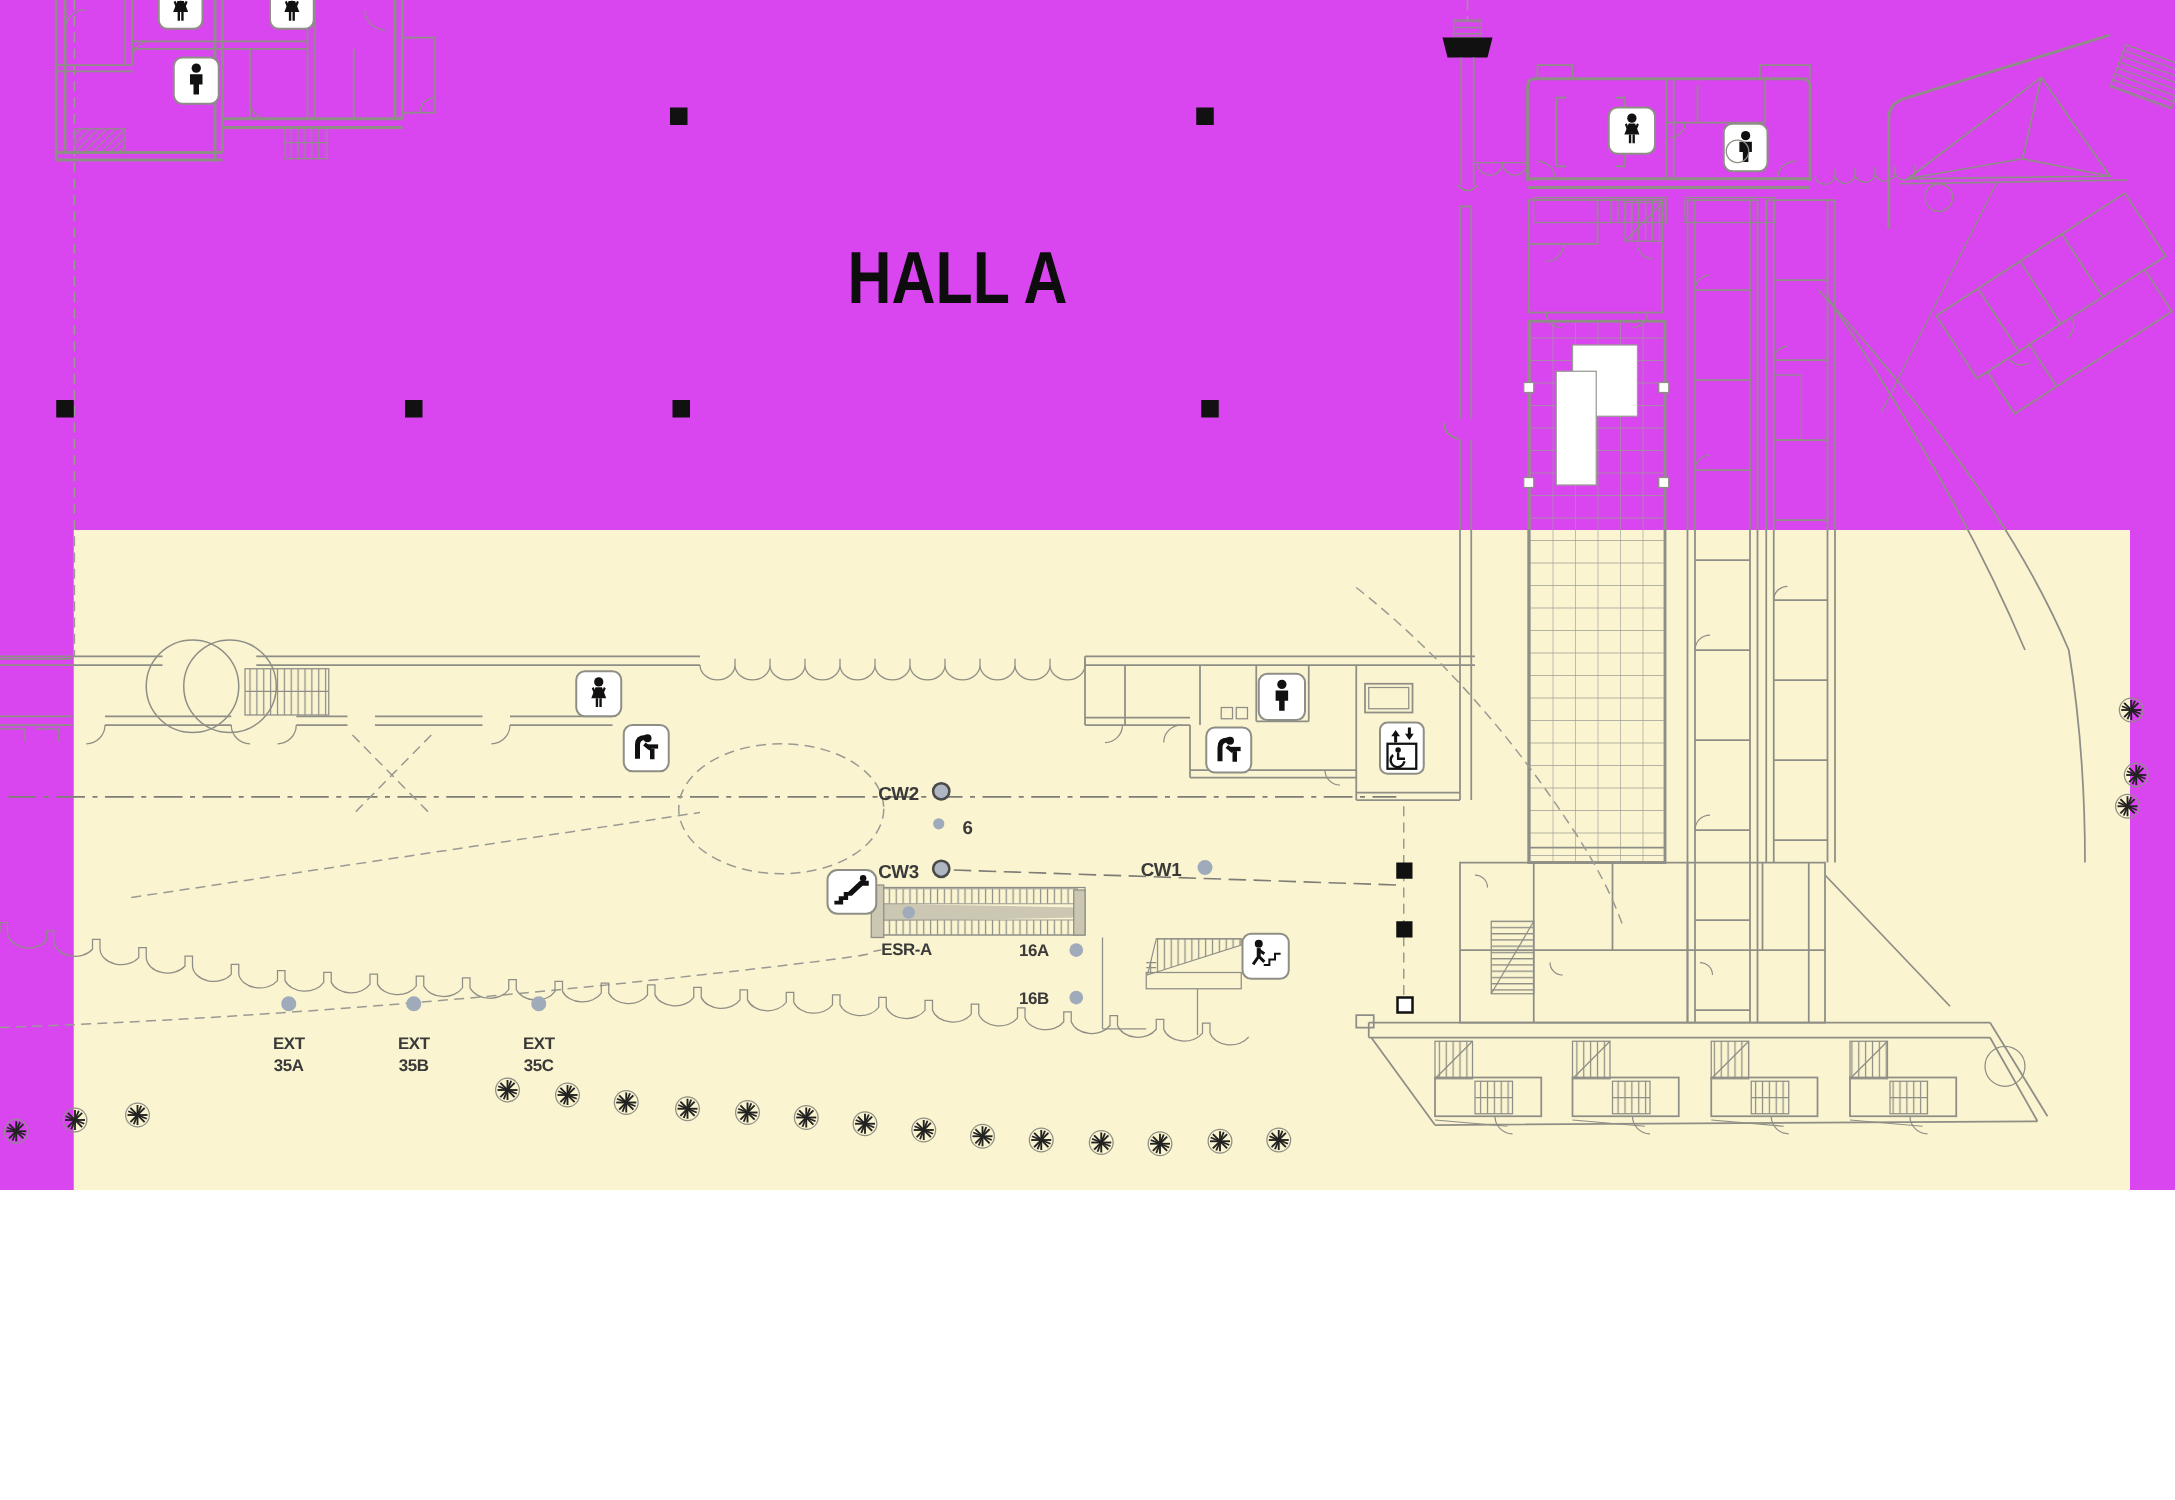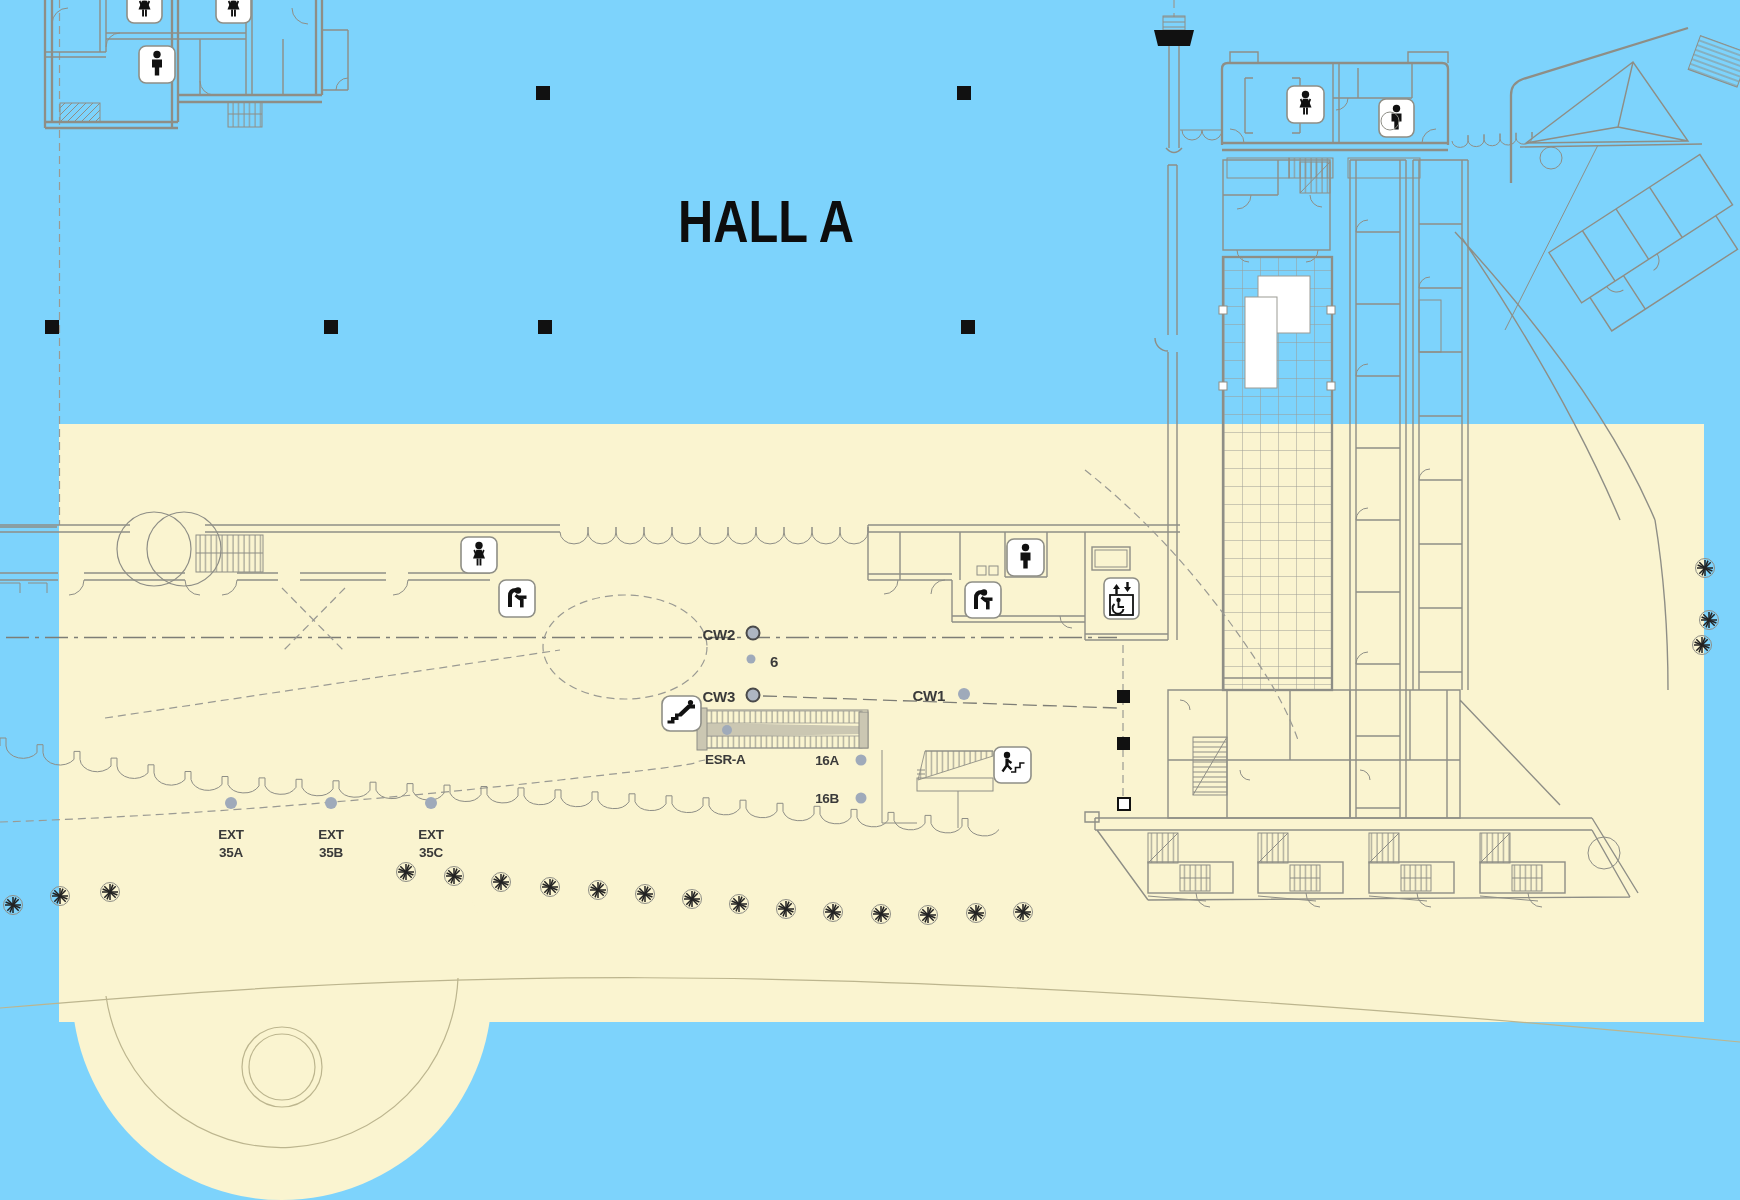--- a/index.html
+++ b/index.html
@@ -1,16 +1,16 @@
 <!DOCTYPE html>
 <html style="--highlight: #FAF4D0; --wall-line: #8E8E86; --glyph-black: #111111; --label-text: #3A3A3A; --title-text: #0D0D0D; --dot-fill: #9FAABA; --dot-ring-fill: #AEB6C2; --dot-ring-stroke: #4A4A4A; --site-line: #BCB58E;"><head>
 <meta charset="utf-8">
 <style>
   html,body{margin:0;padding:0;background:#fff;}
-  #stage{position:relative;width:1740px;height:1200px;overflow:hidden;background:#7dd3fc;}
+  #stage{position:relative;width:1740px;height:952px;overflow:hidden;background:#d946ef;}
   svg{position:absolute;left:0;top:0;}
   .wall{stroke:var(--wall-line);fill:none;stroke-width:1.4;}
   .wall2{stroke:var(--wall-line);fill:none;stroke-width:2.3;}
   .thin{stroke:var(--wall-line);fill:none;stroke-width:1;}
   .site{stroke:var(--site-line);fill:none;stroke-width:1.2;}
   .dash{stroke:#9a9a93;fill:none;stroke-width:1.2;stroke-dasharray:8 5;}
   .dashdot{stroke:#7d7d76;fill:none;stroke-width:1.3;stroke-dasharray:23 6 4 6;}
   .blk{fill:var(--glyph-black);}
   .icon-box{fill:#fff;stroke:var(--wall-line);stroke-width:1.6;}
   .lbl{font:bold 15px "Liberation Sans",sans-serif;fill:var(--label-text);letter-spacing:-0.3px;}

